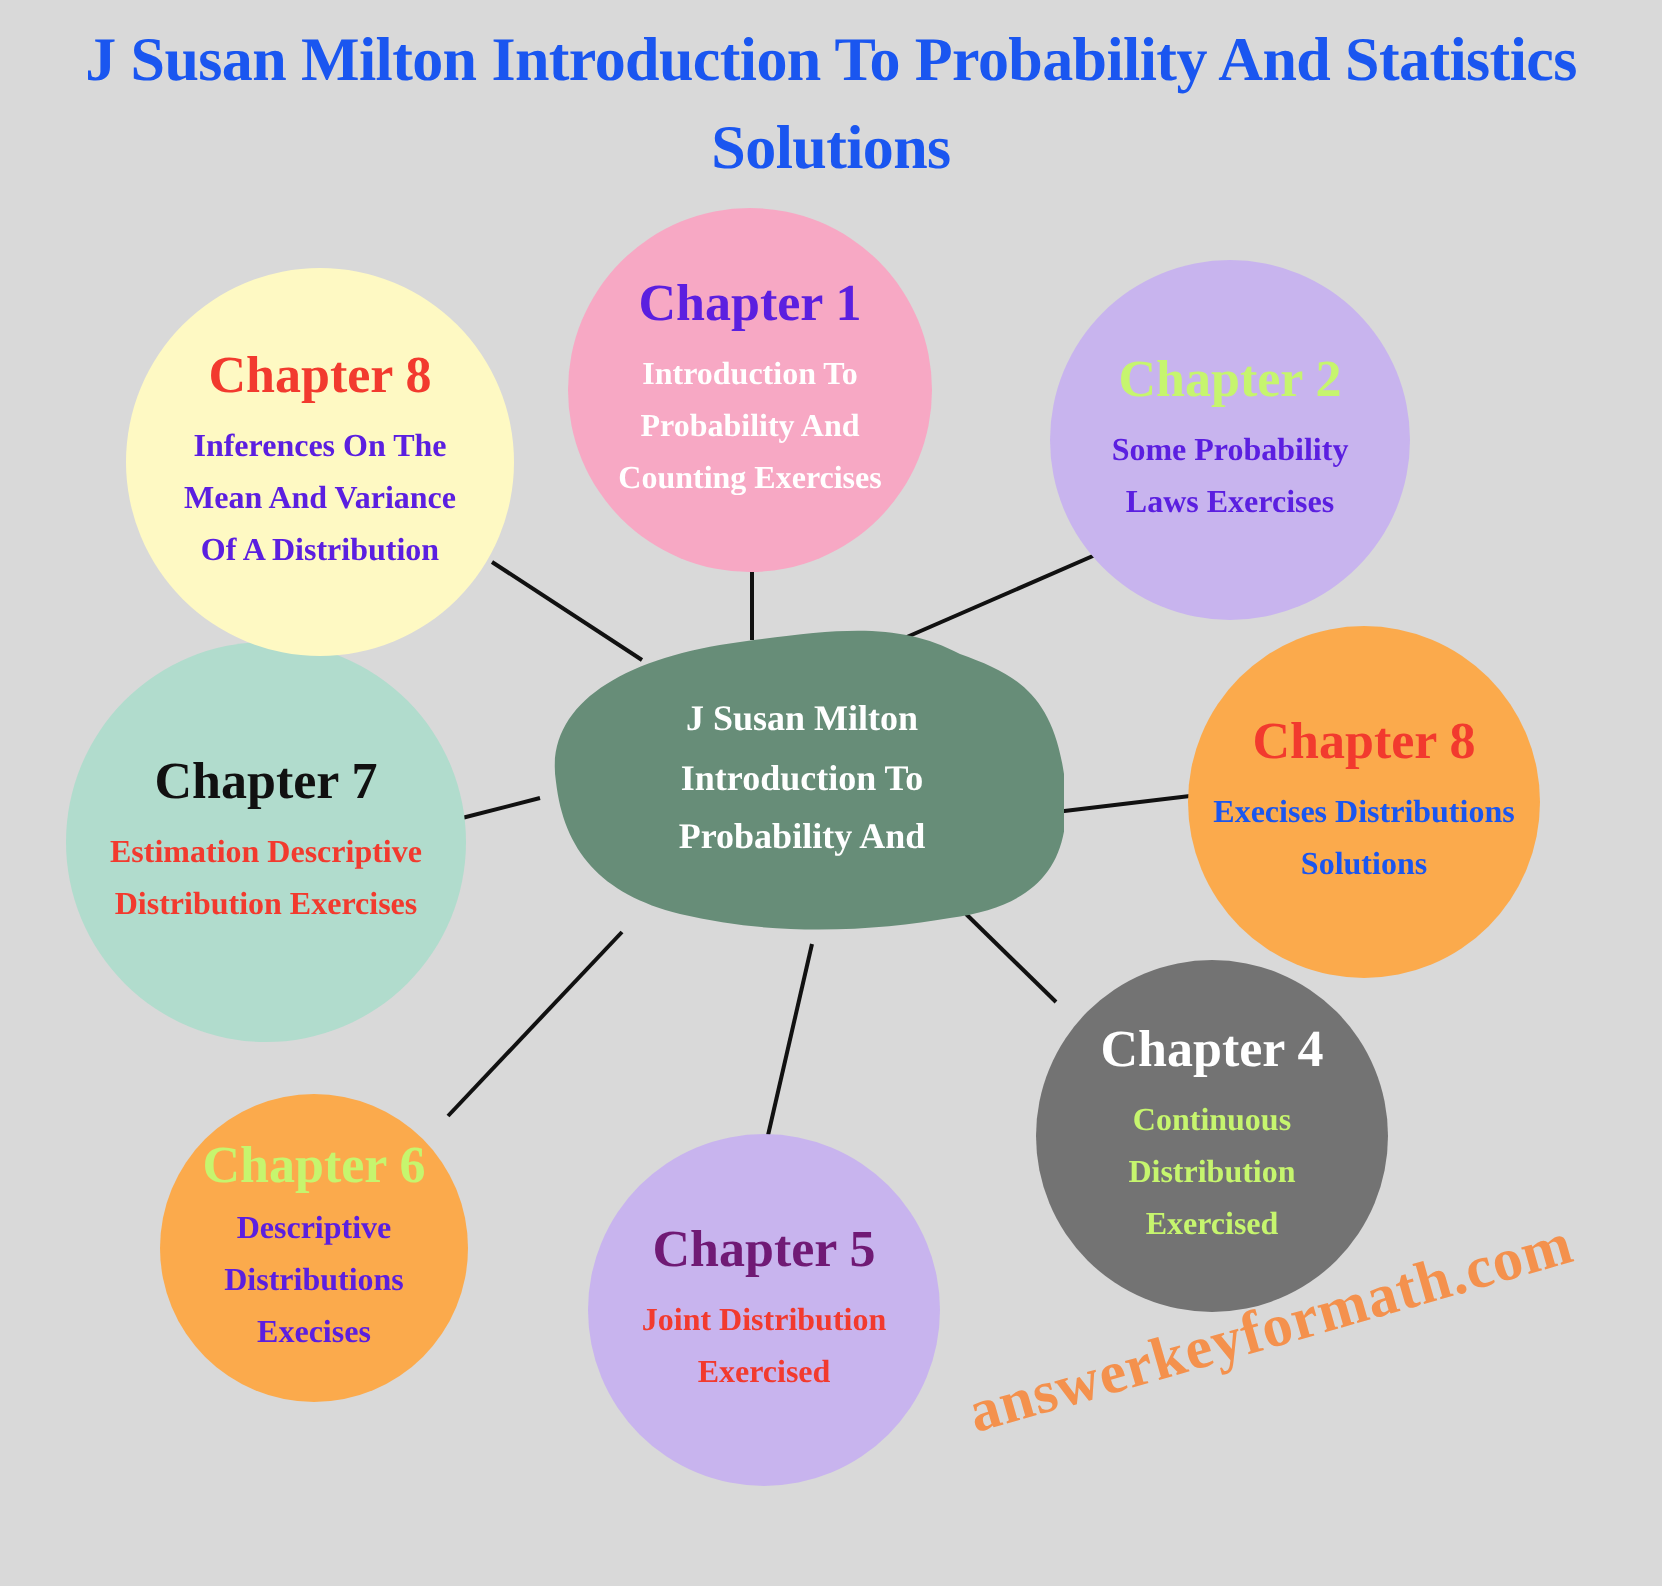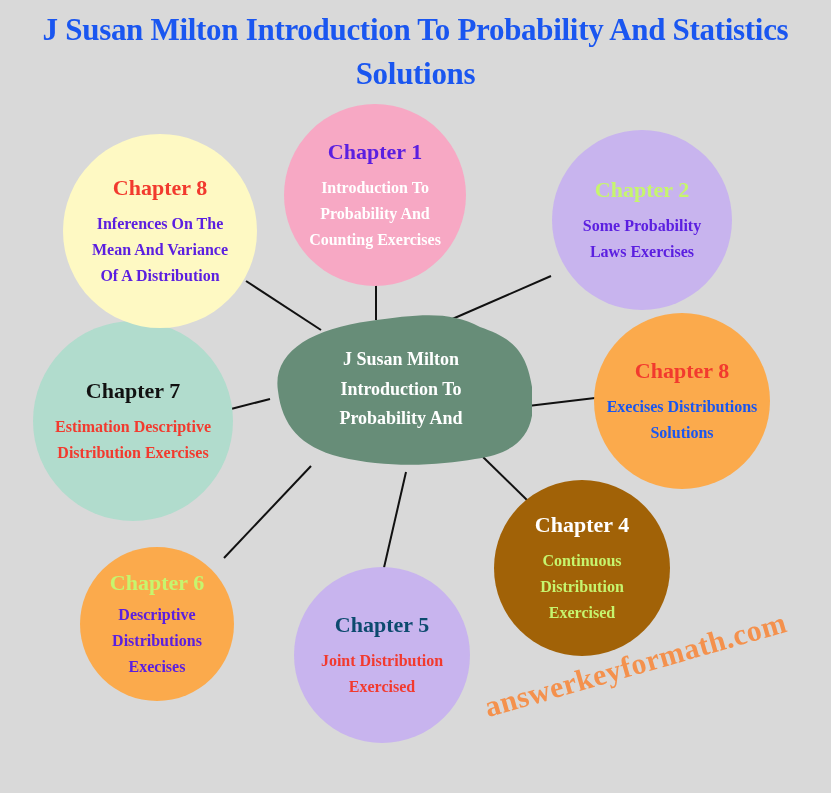--- a/index.html
+++ b/index.html
@@ -25,21 +25,21 @@
       position: absolute;
       border-radius: 50%;
       display: flex; flex-direction: column;
       align-items: center; justify-content: center;
       text-align: center;
       font-family: "Liberation Serif", "DejaVu Serif", serif;
       font-weight: bold;
       box-sizing: border-box;
       padding: 0 6px;
     }
-    .node .ch { font-size: 22px; line-height: 30px; margin-bottom: 8px; }
+    .node .ch { font-size: 26px; line-height: 30px; margin-bottom: 8px; }
     .node .desc { font-size: 16px; line-height: 26px; }
     .center {
       position: absolute;
       left: 270px; top: 313px; width: 262px; height: 153px;
       display: flex; align-items: center; justify-content: center;
     }
     .center svg { position: absolute; left: 0; top: 0; }
     .center .txt {
       position: relative;
       color: #ffffff;
@@ -84,44 +84,44 @@
 
 <div id="nodes">
   <div class="node" style="left: 284px; top: 104px; width: 182px; height: 182px; background: rgb(247, 168, 196);">
     <div class="ch" style="color: rgb(91, 31, 224);">Chapter 1</div>
     <div class="desc" style="color: rgb(255, 255, 255);">
       <div>Introduction To</div>
       <div>Probability And</div>
       <div>Counting Exercises</div>
     </div>
   </div>
-  <div class="node" style="left: 552px; top: 130px; width: 180px; height: 180px; background: rgb(200, 180, 238);">
+  <div class="node" style="left: 525px; top: 130px; width: 180px; height: 180px; background: rgb(200, 180, 238);">
     <div class="ch" style="color: rgb(198, 245, 110);">Chapter 2</div>
     <div class="desc" style="color: rgb(91, 31, 224);">
       <div>Some Probability</div>
       <div>Laws Exercises</div>
     </div>
   </div>
   <div class="node" style="left: 594px; top: 313px; width: 176px; height: 176px; background: rgb(251, 170, 76);">
     <div class="ch" style="color: rgb(242, 58, 46);">Chapter 8</div>
     <div class="desc" style="color: rgb(26, 86, 240);">
       <div>Execises Distributions</div>
       <div>Solutions</div>
     </div>
   </div>
-  <div class="node" style="left: 494px; top: 480px; width: 176px; height: 176px; background: #a16207;">
+  <div class="node" style="left: 518px; top: 480px; width: 176px; height: 176px; background: #737373;">
     <div class="ch" style="color: rgb(255, 255, 255);">Chapter 4</div>
     <div class="desc" style="color: rgb(198, 245, 110);">
       <div>Continuous</div>
       <div>Distribution</div>
       <div>Exercised</div>
     </div>
   </div>
   <div class="node" style="left: 294px; top: 567px; width: 176px; height: 176px; background: rgb(200, 180, 238);">
-    <div class="ch" style="color: #0c4a6e;">Chapter 5</div>
+    <div class="ch" style="color: #701a75;">Chapter 5</div>
     <div class="desc" style="color: rgb(242, 58, 46);">
       <div>Joint Distribution</div>
       <div>Exercised</div>
     </div>
   </div>
   <div class="node" style="left: 80px; top: 547px; width: 154px; height: 154px; background: rgb(251, 170, 76);">
     <div class="ch" style="color: rgb(198, 245, 110); margin-bottom: 4px;">Chapter 6</div>
     <div class="desc" style="color: rgb(91, 31, 224);">
       <div>Descriptive</div>
       <div>Distributions</div>

